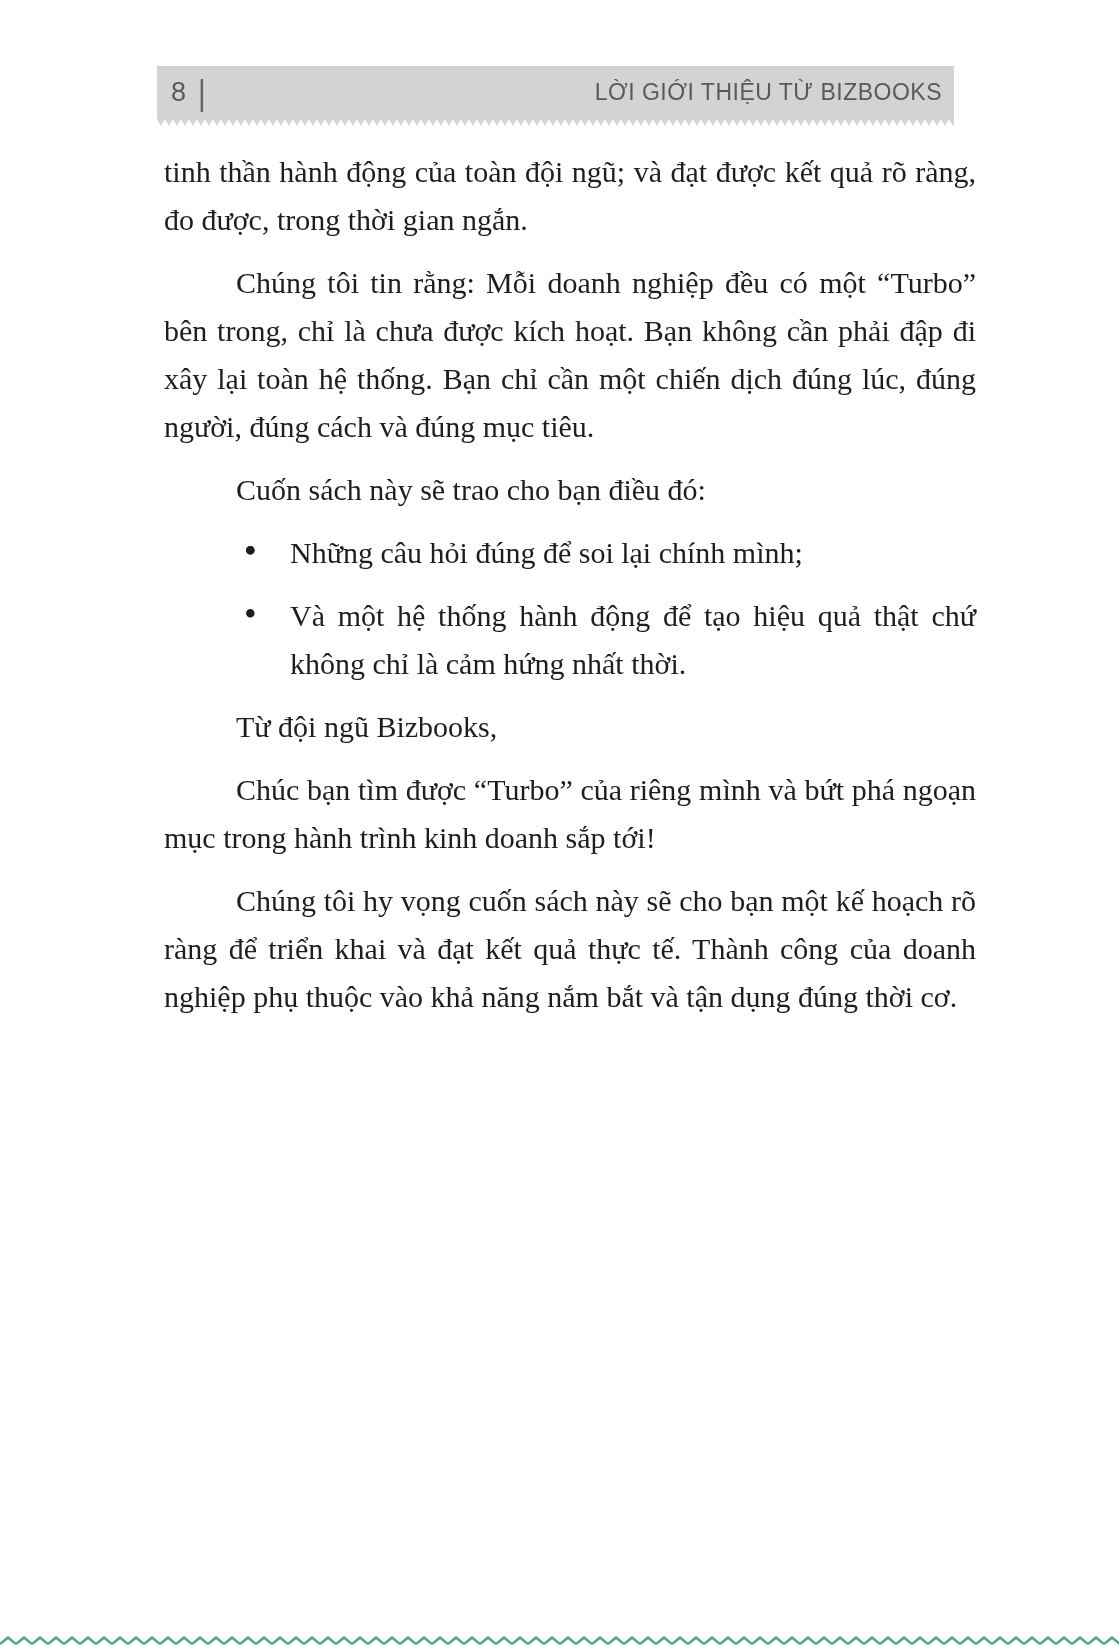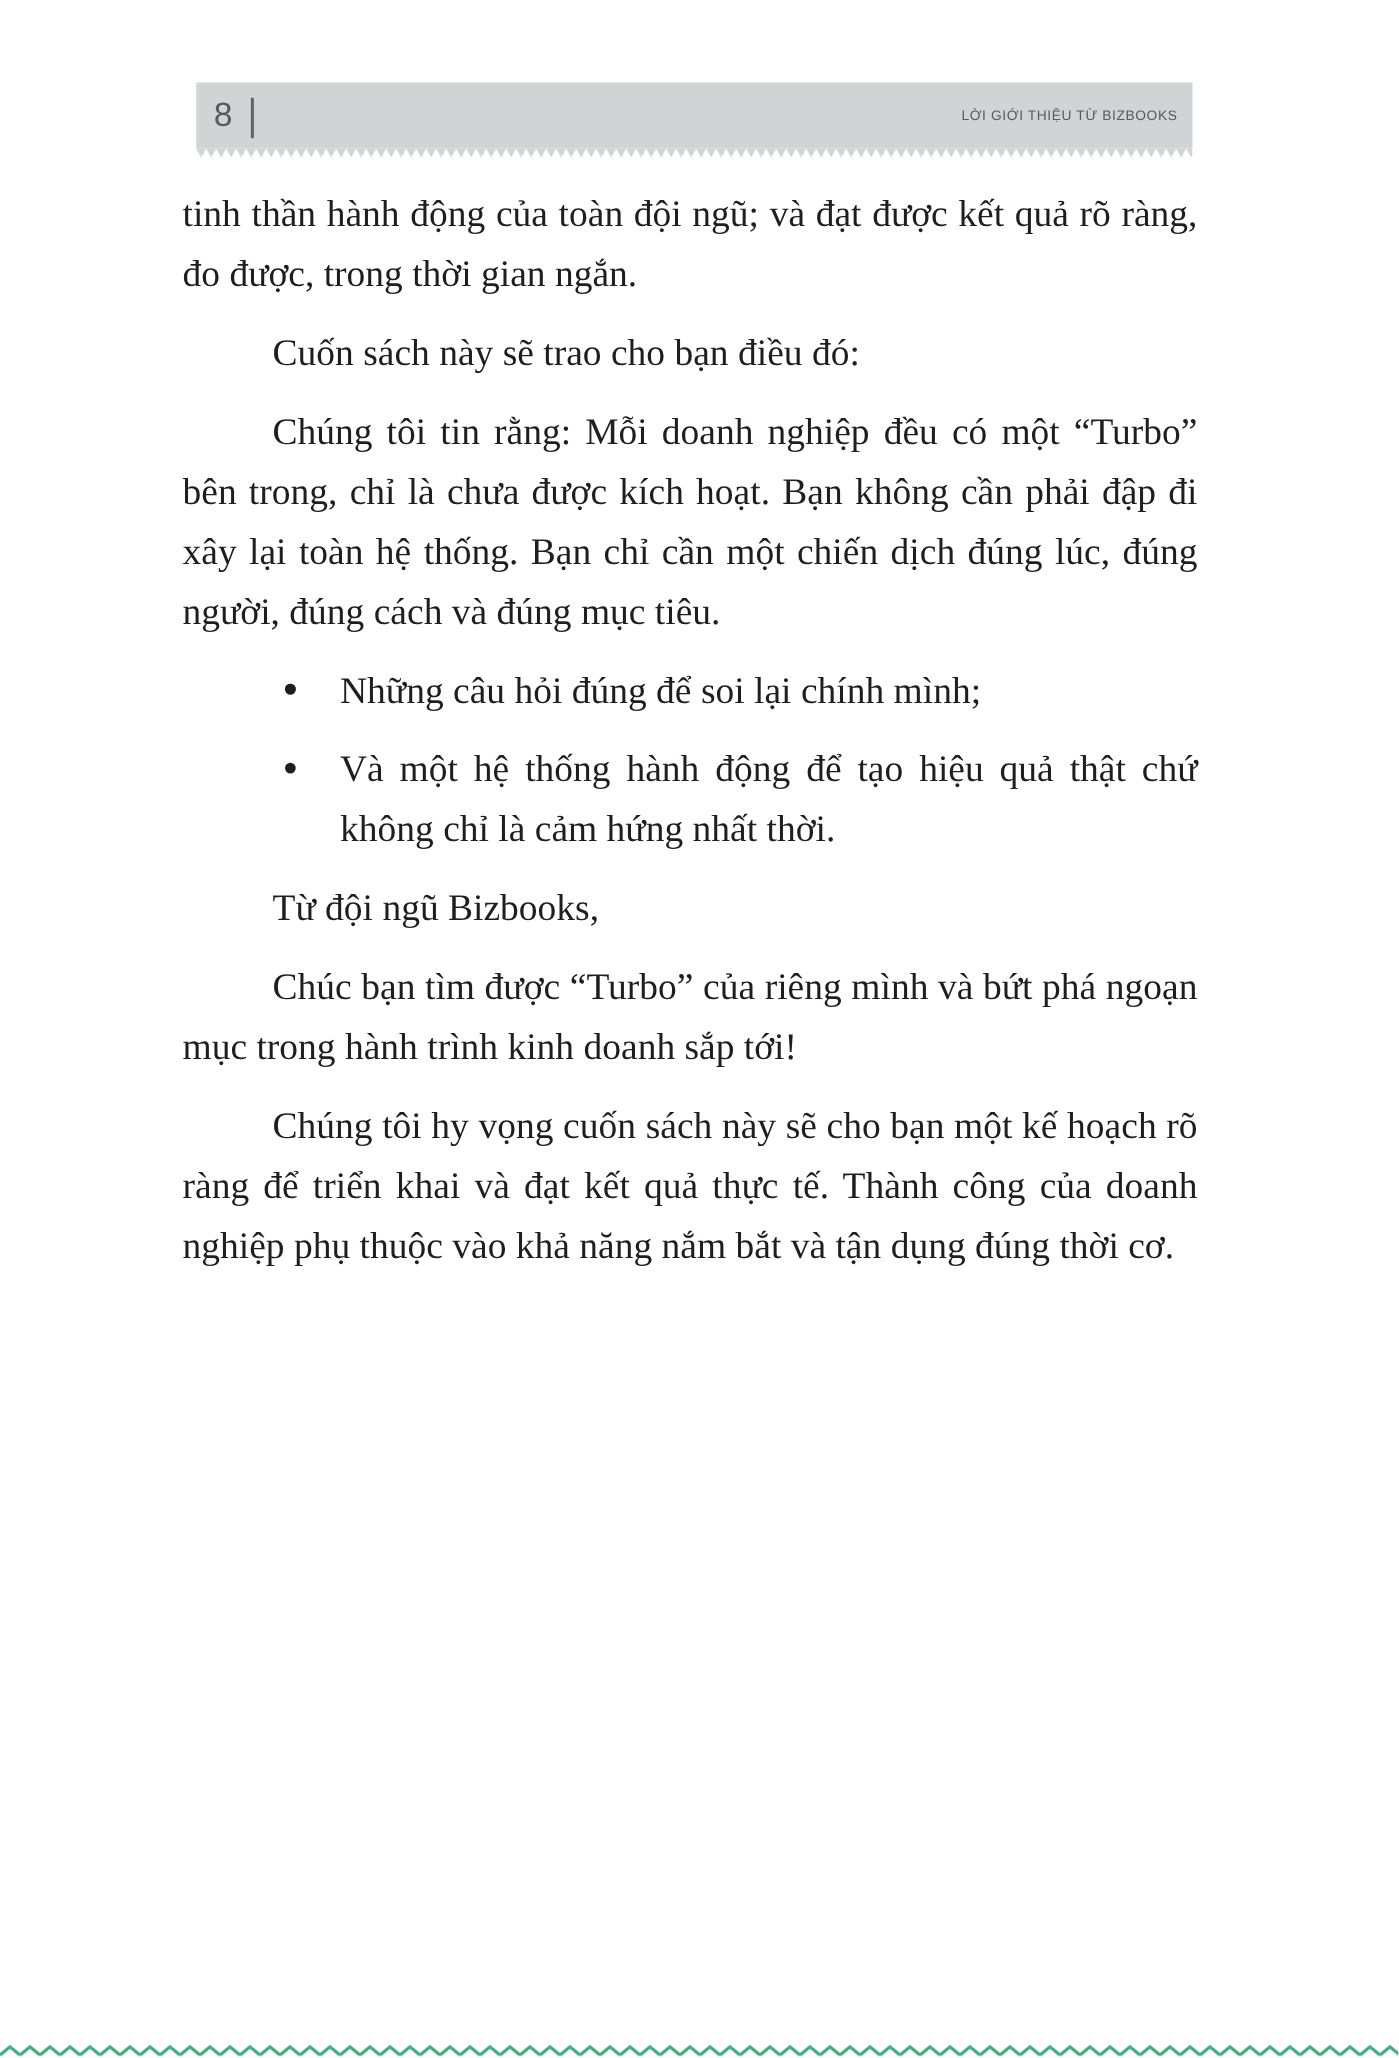--- a/index.html
+++ b/index.html
@@ -44,37 +44,37 @@
     line-height: 1;
   }
   .pagenum-sep {
     font-size: 30px;
     line-height: 1;
     font-weight: 400;
     transform: scaleY(1.15);
     color: #636467;
   }
   .running-title {
-    font-size: 11px;
+    font-size: 23px;
     letter-spacing: 0.5px;
     white-space: nowrap;
   }
   .teeth {
     position: absolute;
     left: 0;
     top: 100%;
     width: 100%;
     height: 8px;
     display: block;
   }
 
   
   .body-text {
     position: absolute;
-    left: 146px;
+    left: 164px;
     top: 148px;
     width: 812px;
     color: var(--body-text-color, #211d1e);
     font-size: 30px;
     line-height: 48px;
   }
   .para {
     margin: 0 0 15px 0;
     text-align: justify;
     text-indent: 72px;
@@ -130,23 +130,23 @@
         </pattern>
       </defs>
       <rect x="0" y="0" width="100%" height="100%" fill="url(#teethPat)"></rect>
     </svg>
   </header>
 
   <main class="body-text">
 
     <p class="para no-indent">tinh thần hành động của toàn đội ngũ; và đạt được kết quả rõ ràng, đo được, trong thời gian ngắn.</p>
 
+    <p class="para">Chúng tôi tin rằng: Mỗi doanh nghiệp đều có một “Turbo” bên trong, chỉ là chưa được kích hoạt. Bạn không cần phải đập đi xây lại toàn hệ thống. Bạn chỉ cần một chiến dịch đúng lúc, đúng người, đúng cách và đúng mục tiêu.</p>
+
     <p class="para">Cuốn sách này sẽ trao cho bạn điều đó:</p>
-
-    <p class="para">Chúng tôi tin rằng: Mỗi doanh nghiệp đều có một “Turbo” bên trong, chỉ là chưa được kích hoạt. Bạn không cần phải đập đi xây lại toàn hệ thống. Bạn chỉ cần một chiến dịch đúng lúc, đúng người, đúng cách và đúng mục tiêu.</p>
 
     <ul class="bullets">
       <li class="bullet">
         <span class="bullet-dot">•</span>
       </li>
       <li class="bullet">
         <span class="bullet-dot">•</span>
         <span class="bullet-text">Những câu hỏi đúng để soi lại chính mình;</span>
       </li>
       <li class="bullet">

